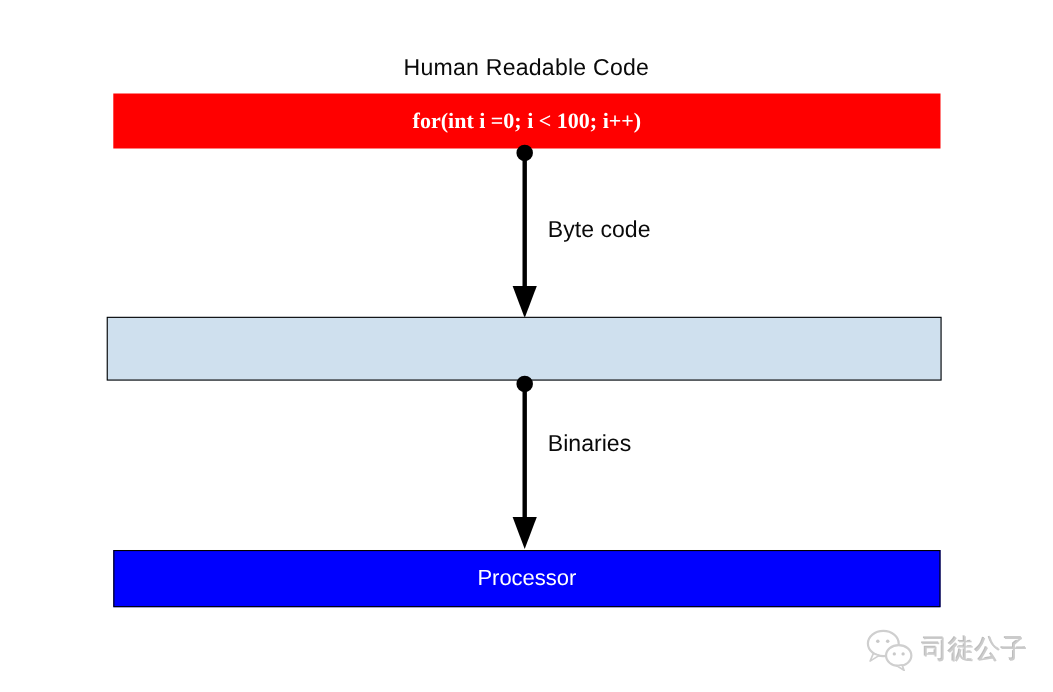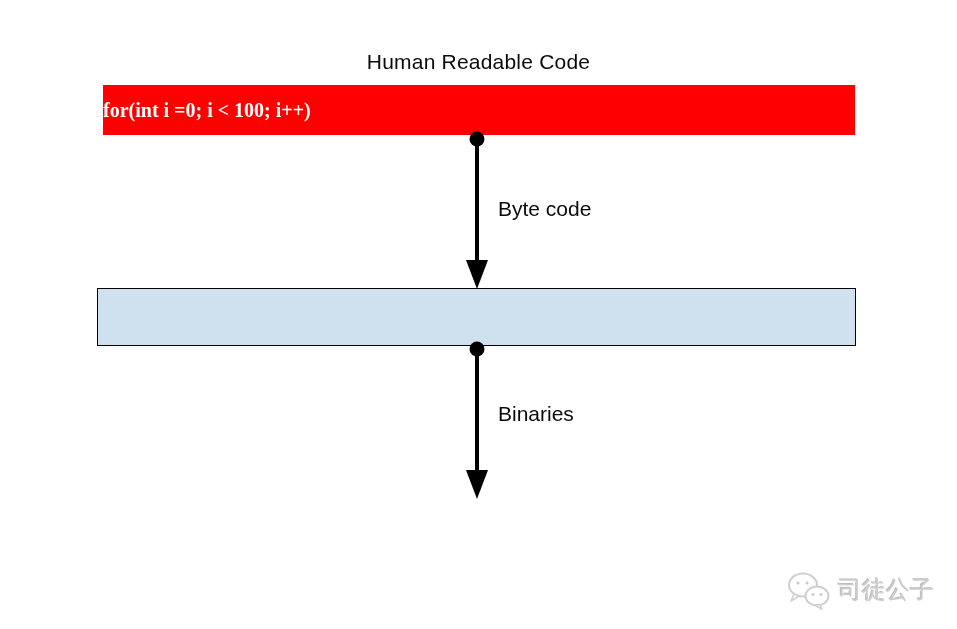--- a/index.html
+++ b/index.html
@@ -5,21 +5,21 @@
   html,body{margin:0;padding:0;background:#ffffff;}
   .canvas{
     position:relative;width:957px;height:629px;background:#ffffff;
     font-family:"Liberation Sans",sans-serif;overflow:hidden;
   }
   .diagram-title{
     position:absolute;top:50px;left:0;width:100%;text-align:center;
     font-size:21px;color:#0a0a0a;letter-spacing:0.2px;
   }
   .box{
-    position:absolute;display:flex;align-items:center;justify-content:flex-start;
+    position:absolute;display:flex;align-items:center;justify-content:center;
     color:#ffffff;box-sizing:border-box;
   }
   .box-red{
     left:103px;top:85px;width:752px;height:50px;background:#ff0000;
     font-family:"Liberation Serif",serif;font-weight:bold;font-size:20px;
   }
   .vm-outer{
     position:absolute;left:97px;top:288px;width:759px;height:58px;
     background:#cfe0ee;border:1px solid #000000;box-sizing:border-box;
   }
@@ -33,21 +33,21 @@
   }
   .arrow{
     position:absolute;left:462px;width:30px;height:158px;
   }
   .arrow-1{top:131px;}
   .arrow-2{top:341px;}
   .arrow-label{
     position:absolute;left:498px;font-size:21px;color:#0a0a0a;
   }
   .arrow-label-1{top:197px;}
-  .arrow-label-2{top:402px;}
+  .arrow-label-2{top:392px;}
   .watermark{
     position:absolute;left:786px;top:570px;display:flex;align-items:center;
     gap:6px;
   }
   .watermark-text{
     font-size:24px;color:#cccccc;
     text-shadow:1px 1px 1px #ffffff,-1px -1px 0 #bdbdbd;
     font-family:"Liberation Sans",sans-serif;
   }
 </style>
@@ -71,20 +71,23 @@
 
   <div class="vm-outer"></div>
 
   <svg class="arrow arrow-2" viewBox="0 0 30 158" xmlns="http://www.w3.org/2000/svg">
     <circle cx="15" cy="8" r="7.5" fill="#000000"></circle>
     <rect x="13" y="8" width="4" height="122" fill="#000000"></rect>
     <polygon points="15,158 4,129 26,129" fill="#000000"></polygon>
   </svg>
   <div class="arrow-label arrow-label-2">Binaries</div>
 
+  <div class="box box-blue">
+    <span>Processor</span>
+  </div>
 
   <div class="watermark">
     <svg width="46" height="40" viewBox="0 0 46 40" xmlns="http://www.w3.org/2000/svg">
 
       <ellipse cx="17" cy="15" rx="14" ry="11.5" fill="#ffffff" stroke="#cfcfcf" stroke-width="2"></ellipse>
       <polygon points="8,24 5,31 13,26" fill="#ffffff" stroke="#cfcfcf" stroke-width="1.5" stroke-linejoin="round"></polygon>
       <circle cx="12" cy="13" r="1.6" fill="#c9c9c9"></circle>
       <circle cx="21" cy="13" r="1.6" fill="#c9c9c9"></circle>
 
       <ellipse cx="31" cy="26" rx="11.5" ry="9.5" fill="#ffffff" stroke="#cfcfcf" stroke-width="2"></ellipse>

